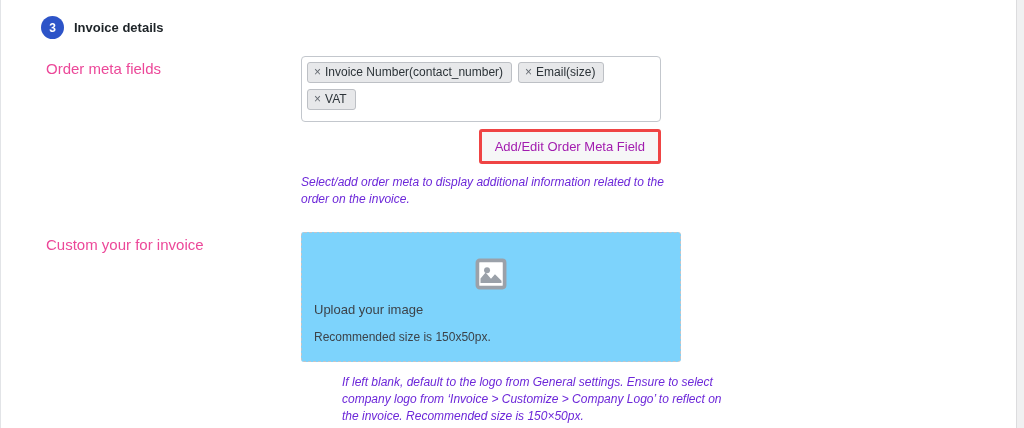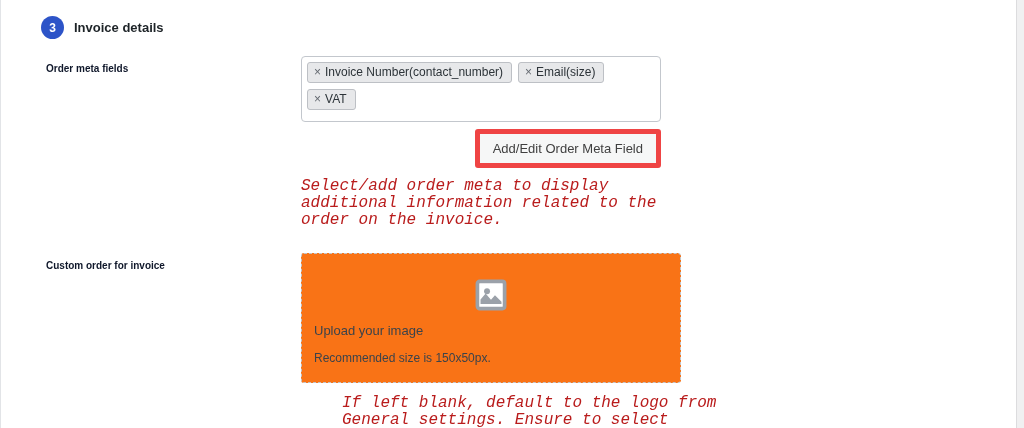--- a/index.html
+++ b/index.html
@@ -38,21 +38,21 @@
     font-size:13px; font-weight:bold; color:#1d2327;
   }
 
   
   .row { display:flex; align-items:flex-start; }
   .row-meta { margin-top:17px; }
   .row-logo { margin-top:24px; }
   .label-col {
     width:300px; flex:0 0 auto;
     padding-left:45px; padding-top:4px;
-    font-size:10px; color:#0f172a; line-height:18px;font-weight:bold;
+    font-size:15px; color:#ec4899; line-height:18px;
   }
   .field-col { flex:0 0 auto; }
 
   
   .multiselect {
     width:360px; height:66px;
     border:1px solid #c3c7cd; border-radius:4px;
     background:#ffffff;
     padding:5px;
     display:flex; flex-wrap:wrap; align-content:flex-start; gap:6px;
@@ -71,39 +71,38 @@
   .tag-x {
     color:#646970; margin-right:4px; cursor:pointer;
     font-size:12px;
   }
   .btn-row {
     width:360px; display:flex; justify-content:flex-end; margin-top:7px;
   }
   .meta-btn {
     font-family:inherit;
     background:#f6f7f7;
-    border:5px solid #ef4444;
+    border:3px solid #ef4444;
     border-radius:3px;
     padding:7px 13px;
-    font-size:13px; color:#404040;
+    font-size:13px; color:#a21caf;
     cursor:pointer;
   }
   .help {
     margin-top:10px;
     width:375px;
-    font-size:16px; font-style:italic; color:#b91c1c;
+    font-size:12px; font-style:italic; color:#6d28d9;
     line-height:17px;
-    font-family:Liberation Mono, monospace;
   }
 
   
   .upload-box {
     width:380px; height:130px;
     border:1px dashed #c3c4c7; border-radius:3px;
-    background:#f97316;
+    background:#7dd3fc;
     padding:24px 12px 0 12px;
     cursor:pointer;
   }
   .upload-icon-wrap { display:flex; justify-content:center; }
   .upload-icon-wrap svg { width:34px; height:34px; display:block; }
   .upload-title { margin-top:11px; font-size:13px; color:#3c434a; }
   .upload-hint  { margin-top:13px; font-size:12px; color:#3c434a; }
   .logo-help { margin-top:12px; width:382px;margin-left:41px; }
 </style>
 </head>
@@ -135,21 +134,21 @@
           </span>
         </div>
         <div class="btn-row">
           <button class="meta-btn">Add/Edit Order Meta Field</button>
         </div>
         <p class="help">Select/add order meta to display additional information related to the order on the invoice.</p>
       </div>
     </div>
 
     <div class="row row-logo">
-      <div class="label-col">Custom order for invoice</div>
+      <div class="label-col">Custom your for invoice</div>
       <div class="field-col">
         <div class="upload-box">
           <div class="upload-icon-wrap">
             <svg viewBox="0 0 24 24" xmlns="http://www.w3.org/2000/svg">
               <rect x="2.4" y="2.4" width="19.2" height="19.2" rx="1.6" fill="#ffffff" stroke="#9ba1a9" stroke-width="2.6"></rect>
               <circle cx="9.2" cy="9.3" r="2.1" fill="#9ba1a9"></circle>
               <path d="M4.6 18.4 v-3.2 l3.6-4.2 3.8 4.4 2.8-3.2 4.6 4.6 v1.6 Z" fill="#9ba1a9"></path>
             </svg>
           </div>
           <p class="upload-title">Upload your image</p>

